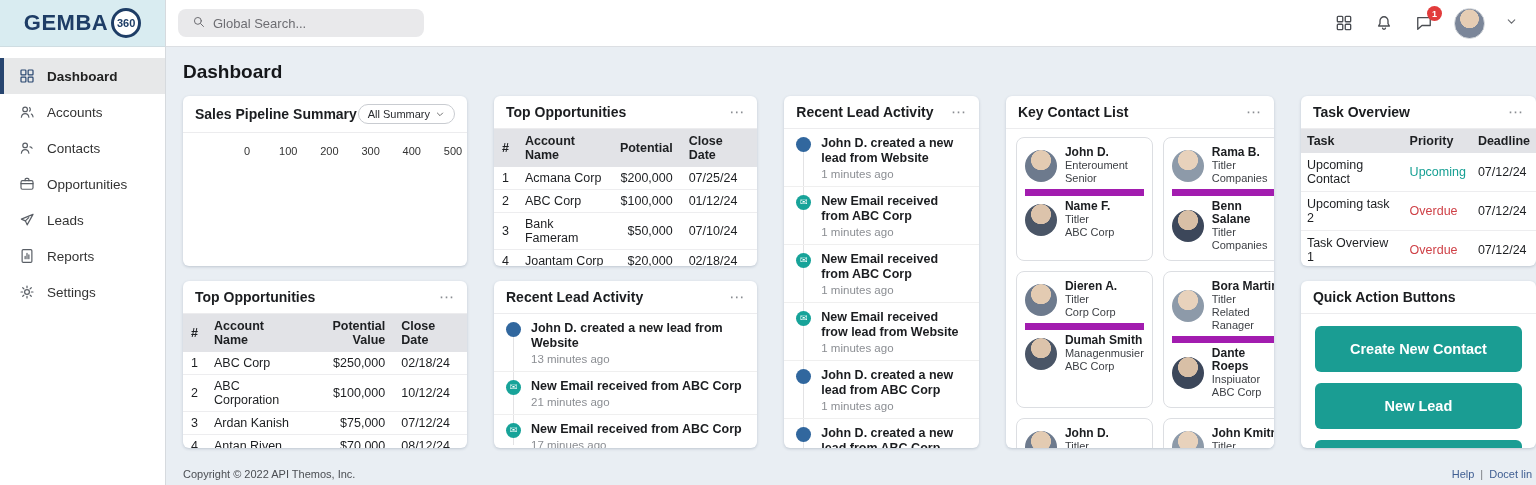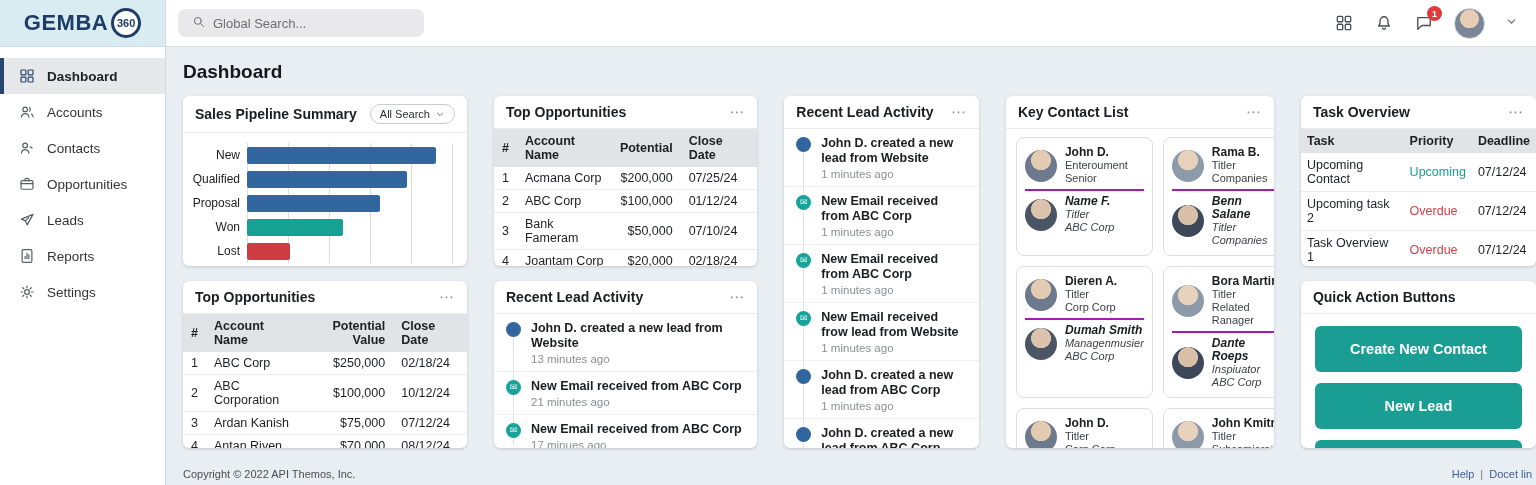--- a/index.html
+++ b/index.html
@@ -80,21 +80,21 @@
   .act-ico { flex:0 0 15px; width:15px; height:15px; border-radius:50%; margin-top:1px; z-index:1; display:flex; align-items:center; justify-content:center; }
   .act-ico.lead { background:#31679e; }
   .act-ico.email { background:#17a399; color:#fff; font-size:9px; line-height:1; }
   .act-text { font-size:12.5px; font-weight:bold; color:#1b1d20; line-height:15px; }
   .act-time { font-size:11.5px; color:#8b8e93; margin-top:2px; }
 
   
   .contact-grid { padding:8px 10px; display:grid; grid-template-columns:1fr 1fr; gap:10px; }
   .contact-box { border:1px solid #dcdee2; border-radius:8px; padding:4px 8px; background:#fff; }
   .contact { display:flex; align-items:center; gap:8px; padding:4px 0; }
-  .contact + .contact { border-top:2px solid #a21caf;font-style:italic; }
+  .contact + .contact { border-top:7px solid #a21caf; }
   .c-avatar { flex:0 0 32px; width:32px; height:32px; border-radius:50%; }
   .ava0{background:radial-gradient(circle at 50% 32%, #e3cbb2 0 36%, #6d7a8d 38% 100%);}
   .ava1{background:radial-gradient(circle at 50% 32%, #dcc3ab 0 36%, #4a5566 38% 100%);}
   .ava2{background:radial-gradient(circle at 50% 32%, #e8d2bc 0 36%, #8d9aa9 38% 100%);}
   .ava3{background:radial-gradient(circle at 50% 32%, #d8bfa6 0 36%, #3c475a 38% 100%);}
   .c-name { font-size:12px; font-weight:bold; color:#1b1d20; line-height:13px; }
   .c-line { font-size:11px; color:#3c3f44; line-height:13px; }
 
   
   .qa-body { padding:12px 14px; display:flex; flex-direction:column; gap:11px; position:relative; }
@@ -233,43 +233,27 @@
     <div class="content">
       <div class="page-title">Dashboard</div>
 
       <div class="grid">
 
         <div class="col col1">
           <div class="card h170">
             <div class="card-head">
               <span class="card-title">Sales Pipeline Summary</span>
               <span class="pill">
-                <span>All Search</span>
+                <span>All Summary</span>
                 <svg viewBox="0 0 24 24">
                     <path d="M5 9l7 7 7-7"></path>
                   </svg>
               </span>
             </div>
             <div class="chart">
-              <div class="chart-body">
-                <div class="chart-labels" id="chart-labels">
-                    <span>New</span>
-                    <span>Qualified</span>
-                    <span>Proposal</span>
-                    <span>Won</span>
-                    <span>Lost</span>
-                  </div>
-                <div class="chart-plot" id="chart-plot">
-                    <div class="chart-bar" style="top: 3.5px; width: 92%; background: rgb(49, 103, 158);"></div>
-                    <div class="chart-bar" style="top: 27.5px; width: 78%; background: rgb(49, 103, 158);"></div>
-                    <div class="chart-bar" style="top: 51.5px; width: 65%; background: rgb(49, 103, 158);"></div>
-                    <div class="chart-bar" style="top: 75.5px; width: 47%; background: rgb(22, 161, 149);"></div>
-                    <div class="chart-bar" style="top: 99.5px; width: 21%; background: rgb(204, 60, 66);"></div>
-                  </div>
-              </div>
               <div class="chart-ticks" id="chart-ticks">
                   <span style="left: 0%;">0</span>
                   <span style="left: 20%;">100</span>
                   <span style="left: 40%;">200</span>
                   <span style="left: 60%;">300</span>
                   <span style="left: 80%;">400</span>
                   <span style="left: 100%;">500</span>
                 </div>
             </div>
           </div>

